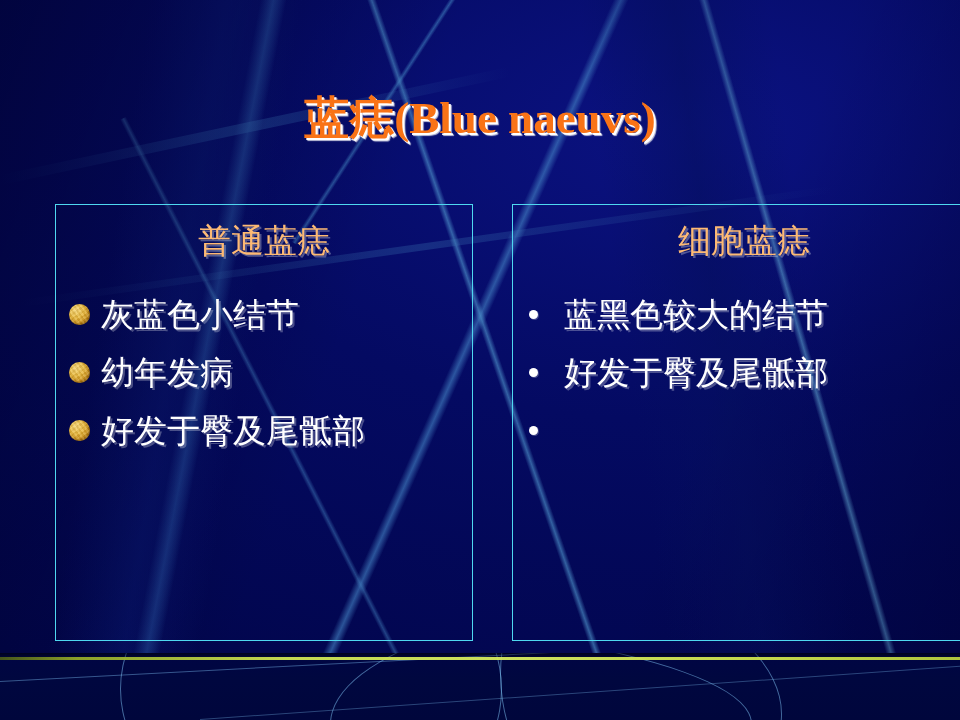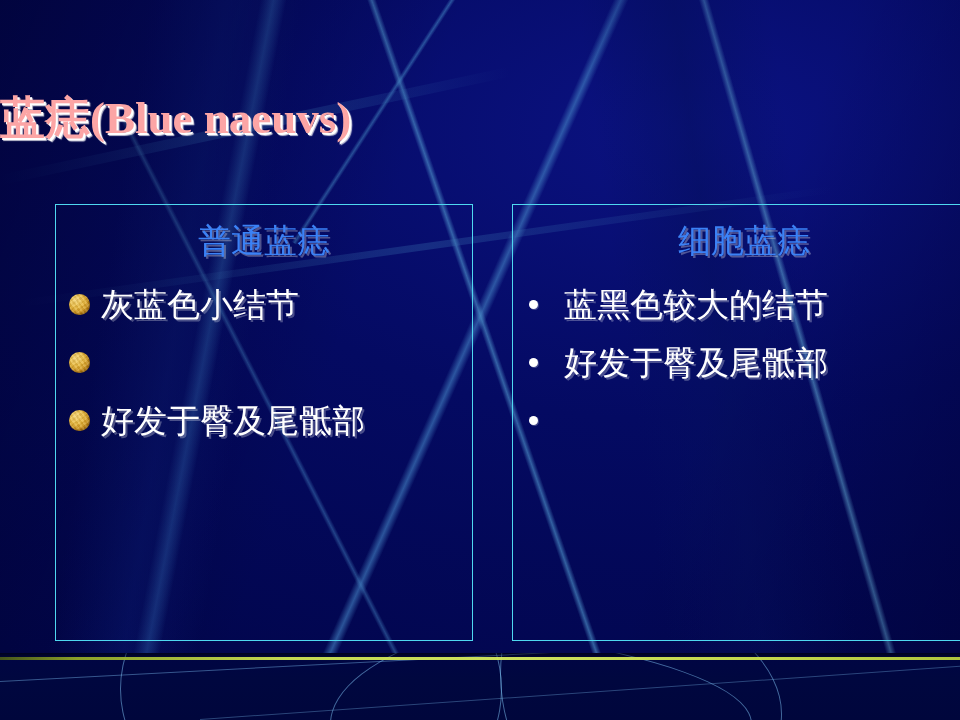--- a/index.html
+++ b/index.html
@@ -65,25 +65,25 @@
     border-radius: 50%;
     background: transparent;
   }
 
   
   .title {
     position: absolute;
     left: 0;
     right: 0;
     top: 92px;
-    text-align: left;
+    text-align: center;
     font-size: 45px;
     font-weight: bold;
     line-height: 1.15;
-    color: #fca5a5;
+    color: #f97316;
     letter-spacing: 0px;
     text-shadow:
       2px 2px 0 #ffffff,
       3px 3px 1px rgba(255,255,255,0.75);
     white-space: nowrap;
   }
   .title .cn { font-family: "DejaVu Sans", "Liberation Sans", sans-serif; }
   .title .en { font-family: "Liberation Serif", "DejaVu Serif", serif; }
 
   
@@ -96,30 +96,30 @@
   }
   #panel-left  { left: 55px;  width: 418px; }
   #panel-right { left: 512px; width: 464px; }
 
   .panel-heading {
     position: absolute;
     left: 0; right: 0;
     top: 14px;
     text-align: center;
     font-size: 33px;
-    color: #3b82f6;
+    color: #fdba74;
     font-family: "DejaVu Serif", "Liberation Serif", serif;
     text-shadow: 2px 2px 0 rgba(255,255,255,0.30);
     white-space: nowrap;
   }
 
   .bullets {
     position: absolute;
     left: 0; right: 0;
-    top: 70px;
+    top: 80px;
     margin: 0;
     padding: 0;
     list-style: none;
   }
   .bullet {
     display: flex;
     align-items: center;
     height: 58px;
   }
   .bullet-text {
@@ -193,20 +193,21 @@
 
   <div class="panel" id="panel-left">
     <div class="panel-heading">普通蓝痣</div>
     <ul class="bullets">
       <li class="bullet">
         <span class="marker-sphere"></span>
         <span class="bullet-text">灰蓝色小结节</span>
       </li>
       <li class="bullet">
         <span class="marker-sphere"></span>
+        <span class="bullet-text">幼年发病</span>
       </li>
       <li class="bullet">
         <span class="marker-sphere"></span>
         <span class="bullet-text">好发于臀及尾骶部</span>
       </li>
     </ul>
   </div>
 
   <div class="panel" id="panel-right">
     <div class="panel-heading">细胞蓝痣</div>

